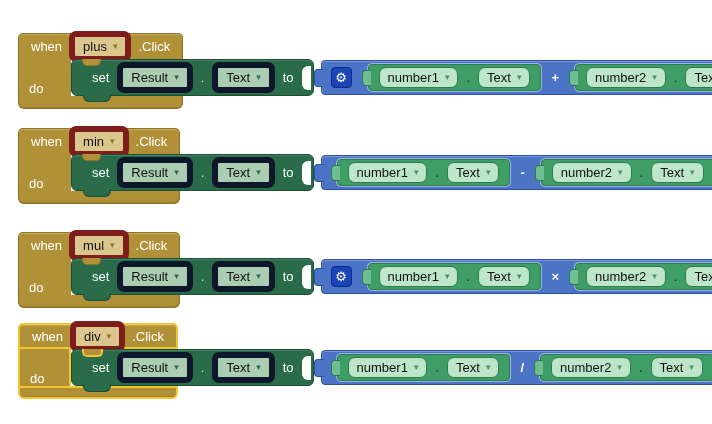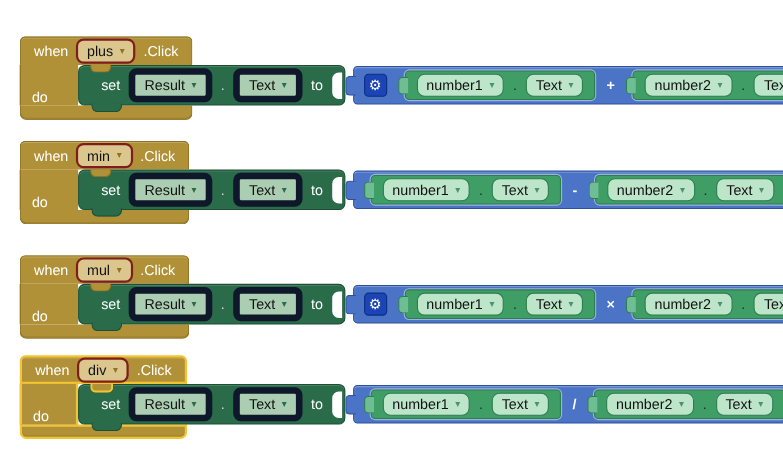--- a/index.html
+++ b/index.html
@@ -98,21 +98,21 @@
     border:1px solid #2e7d4f; border-right:none; border-radius:4px 0 0 4px;
   }
 
   
   .dd {
     display:inline-flex; align-items:center; gap:6px;
     padding:2px 8px; border-radius:7px; font-size:13px; color:#111;
     white-space:nowrap; cursor:pointer;
   }
   .dd .arrow { font-size:9px; line-height:1; }
-  .dd-gold { background:#dbc78e; border:2px solid #7f1d1d; }
+  .dd-gold { background:#dbc78e; border:6px solid #7f1d1d; }
   .dd-gold .arrow { color:#8f7322; }
   .dd-set  { background:#abceb3; border:6px solid #0f172a; }
   .dd-set .arrow { color:#2a6b4a; }
   .dd-get  { background:#bce5ca; border:1px solid #2e7d4f; }
   .dd-get .arrow { color:#4f8f6e; }
 
   .dot-set { color:#d9d9d9; }
   .dot-get { color:#1c2b22; }
   .lbl { color:#fff; }
 </style>

